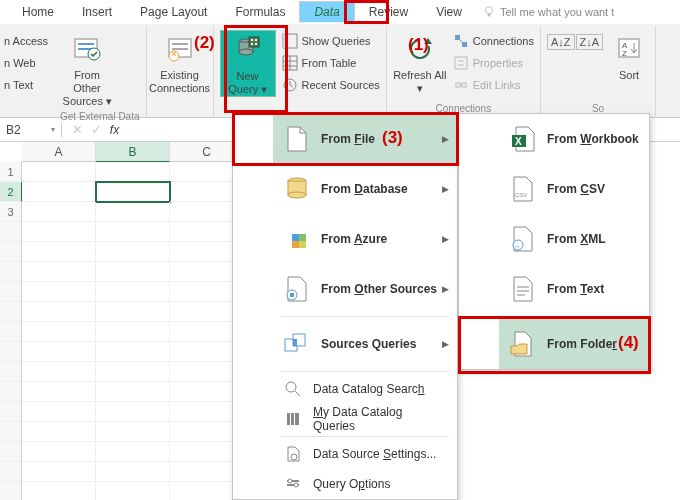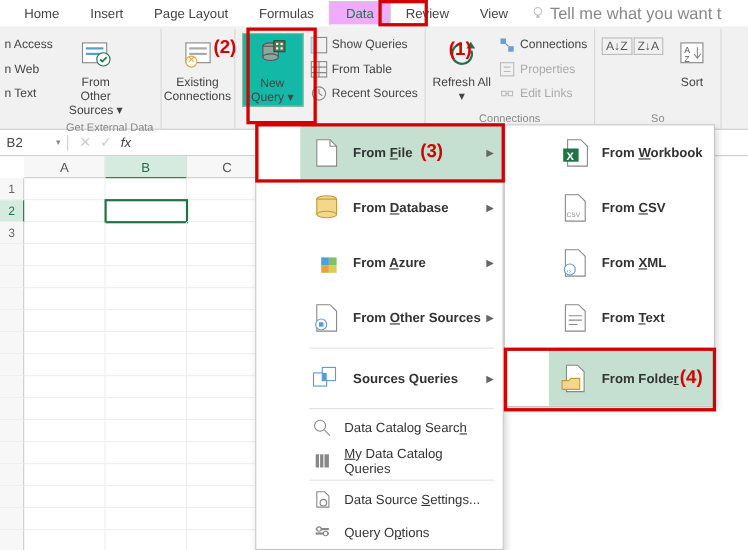--- a/index.html
+++ b/index.html
@@ -1,21 +1,21 @@
 <!DOCTYPE html>
 <html><head>
 <meta charset="utf-8">
 <style>
 * { box-sizing: border-box; margin: 0; padding: 0; font-family: "Segoe UI", Tahoma, sans-serif; }
 body { background: #fff; overflow: hidden; width: 680px; height: 500px; position: relative; }
 
 .tabs { display: flex; align-items: center; height: 24px; background: #fff; padding-left: 8px; gap: 0; }
 .tab { padding: 3px 14px 3px 14px; font-size: 12px; color: #444; cursor: pointer; }
-.tab.active { border: 1px solid #ccc; border-bottom: 1px solid #f1f1f1; background: #f0abfc; color: #217346; font-weight: normal; }
-.tellme { display: flex; align-items: center; gap: 4px; color: #888; font-size: 15px; margin-left: 6px; }
+.tab.active { border: 1px solid #ccc; border-bottom: 1px solid #f1f1f1; background: #7dd3fc; color: #217346; font-weight: normal; font-style: italic; }
+.tellme { display: flex; align-items: center; gap: 4px; color: #888; font-size: 11px; margin-left: 6px; }
 .tellme svg { width: 14px; height: 14px; }
 
 .ribbon { background: #f1f1f1; border-bottom: 1px solid #ccc; height: 94px; display: flex; padding: 2px 4px 0 4px; }
 .rgroup { display: flex; flex-direction: column; border-right: 1px solid #d8d8d8; padding: 0 6px; }
 .rgroup-content { display: flex; flex: 1; align-items: flex-start; gap: 6px; padding-top: 4px; }
 .rgroup-label { text-align: center; font-size: 10px; color: #888; padding: 2px 0 3px 0; }
 
 .vstack { display: flex; flex-direction: column; align-items: center; justify-content: flex-start; width: 54px; font-size: 11px; color: #444; text-align: center; line-height: 1.2; cursor: pointer; padding-top: 2px; }
 .vstack .icon { width: 34px; height: 34px; margin-bottom: 3px; display: flex; align-items: center; justify-content: center; }
 .smallrow { display: flex; align-items: center; font-size: 11px; color: #444; gap: 4px; height: 22px; cursor: pointer; white-space: nowrap; }

